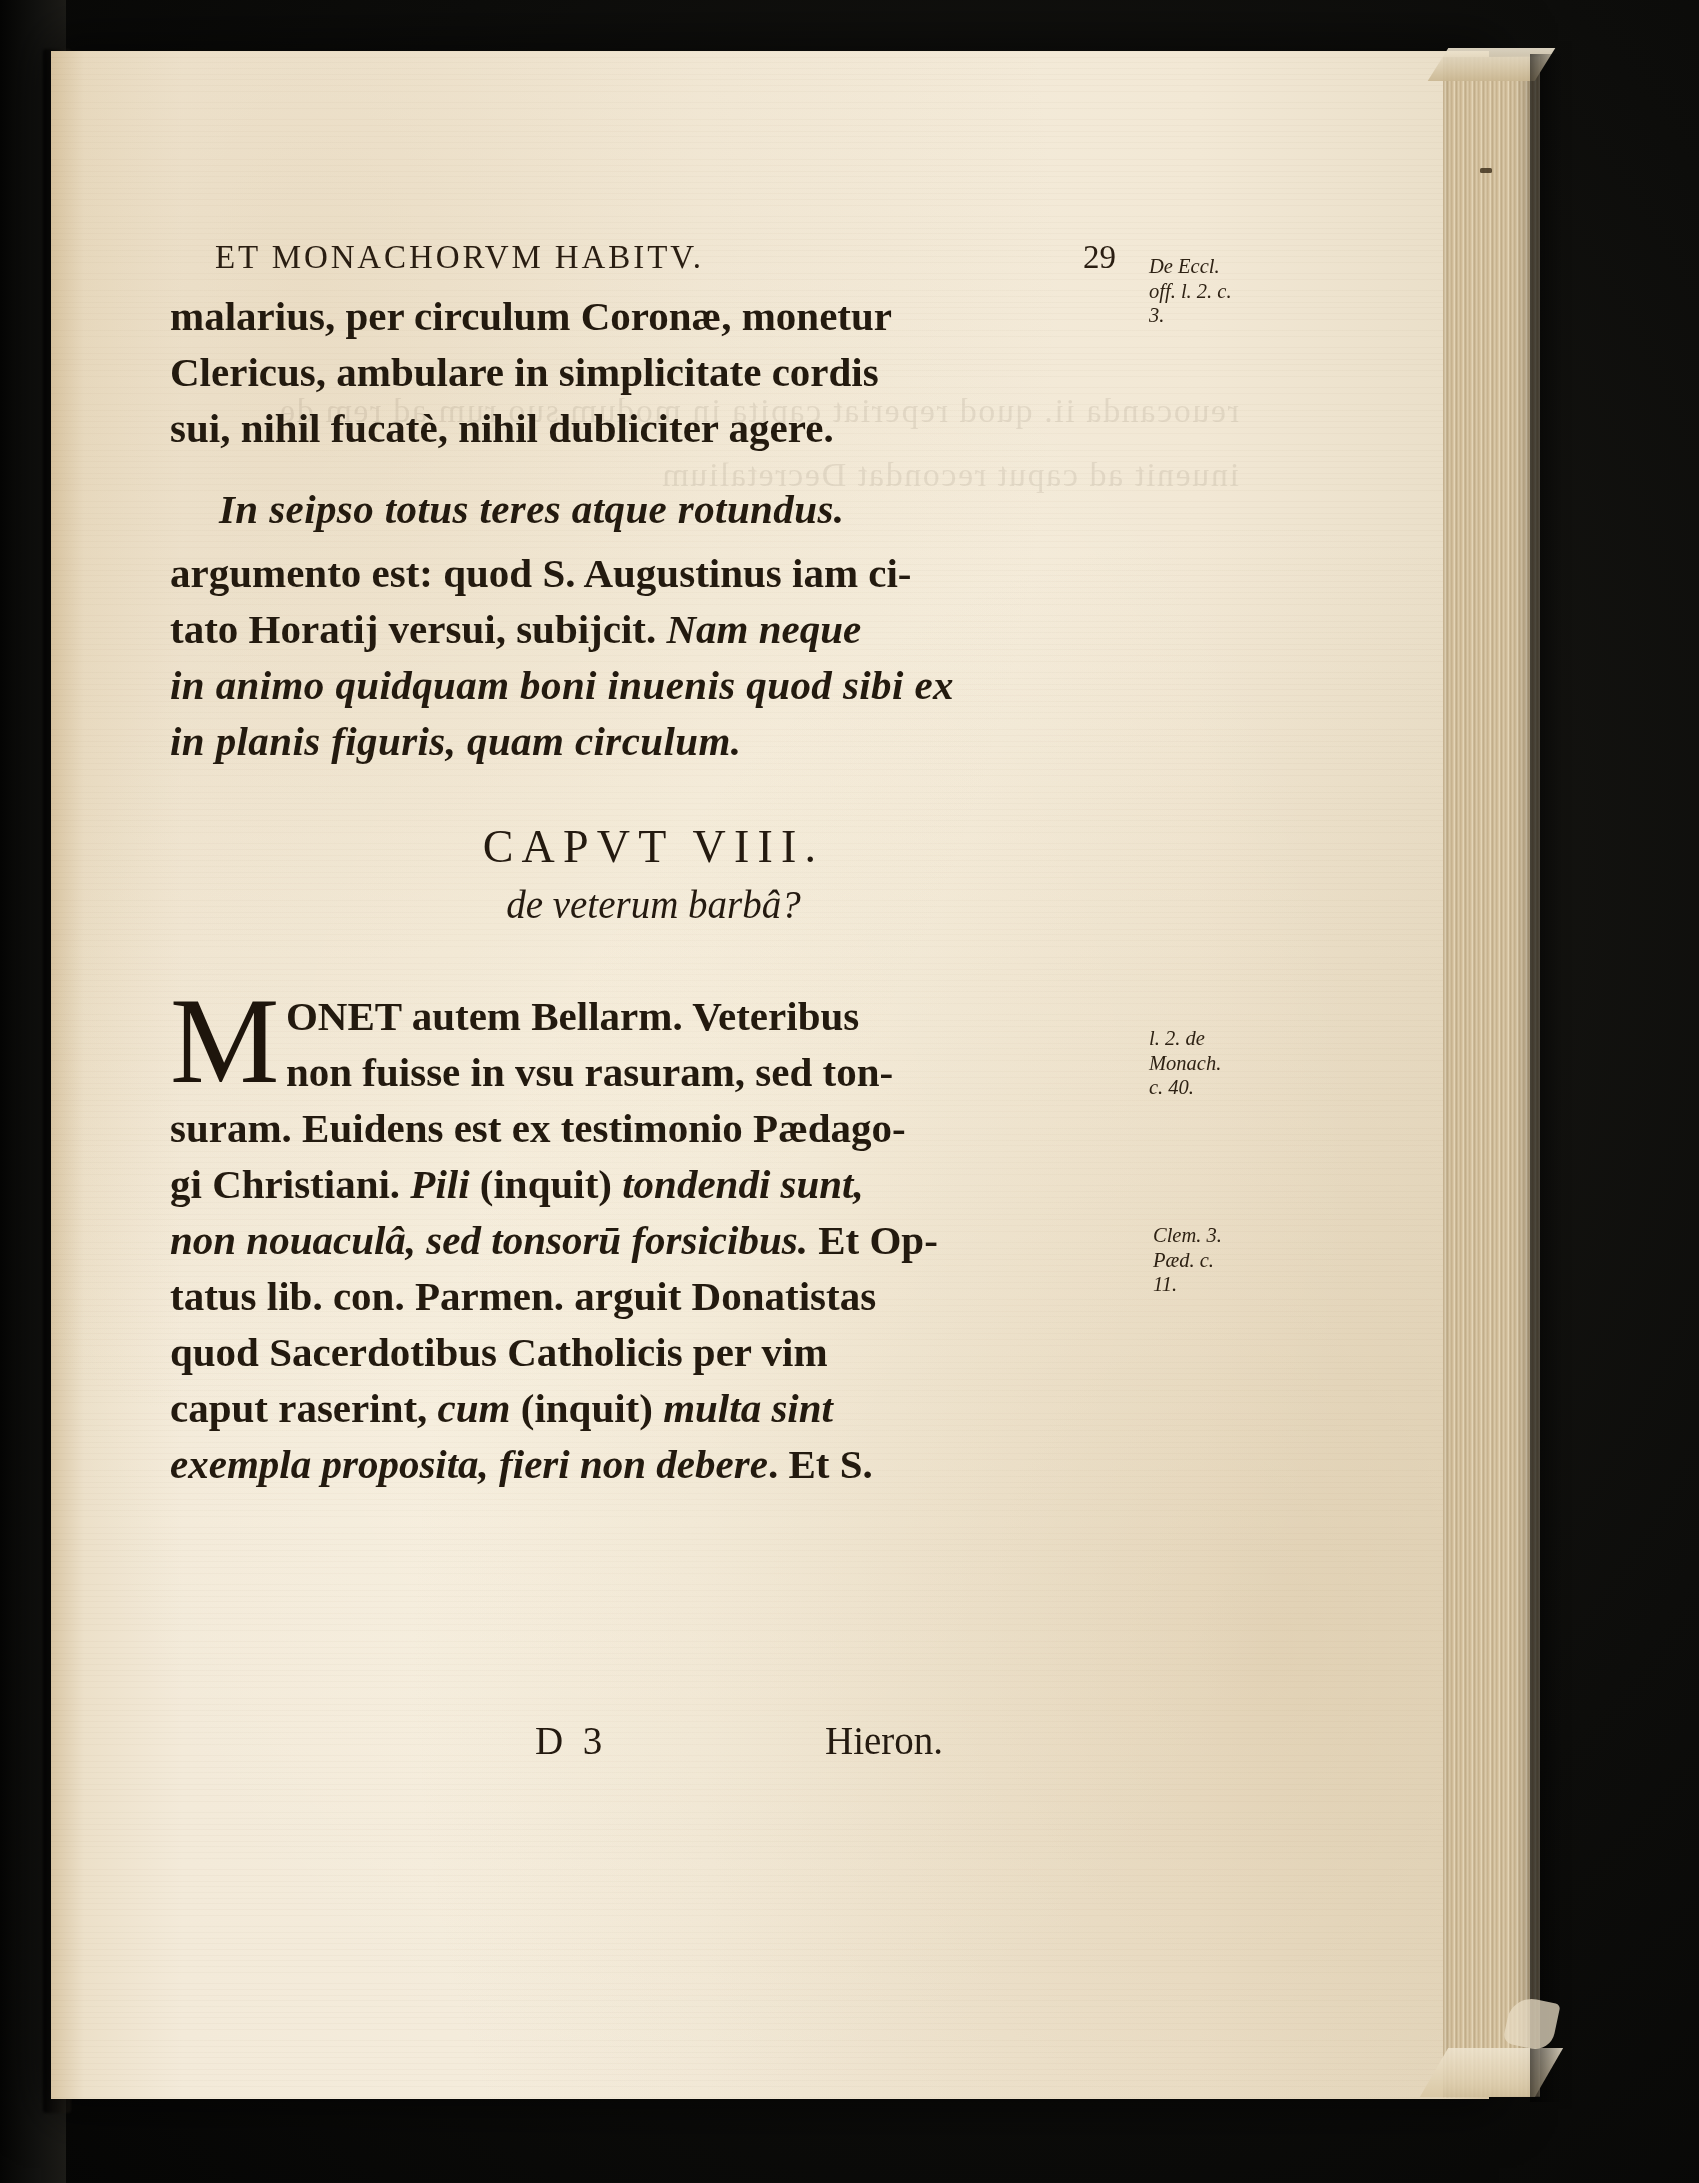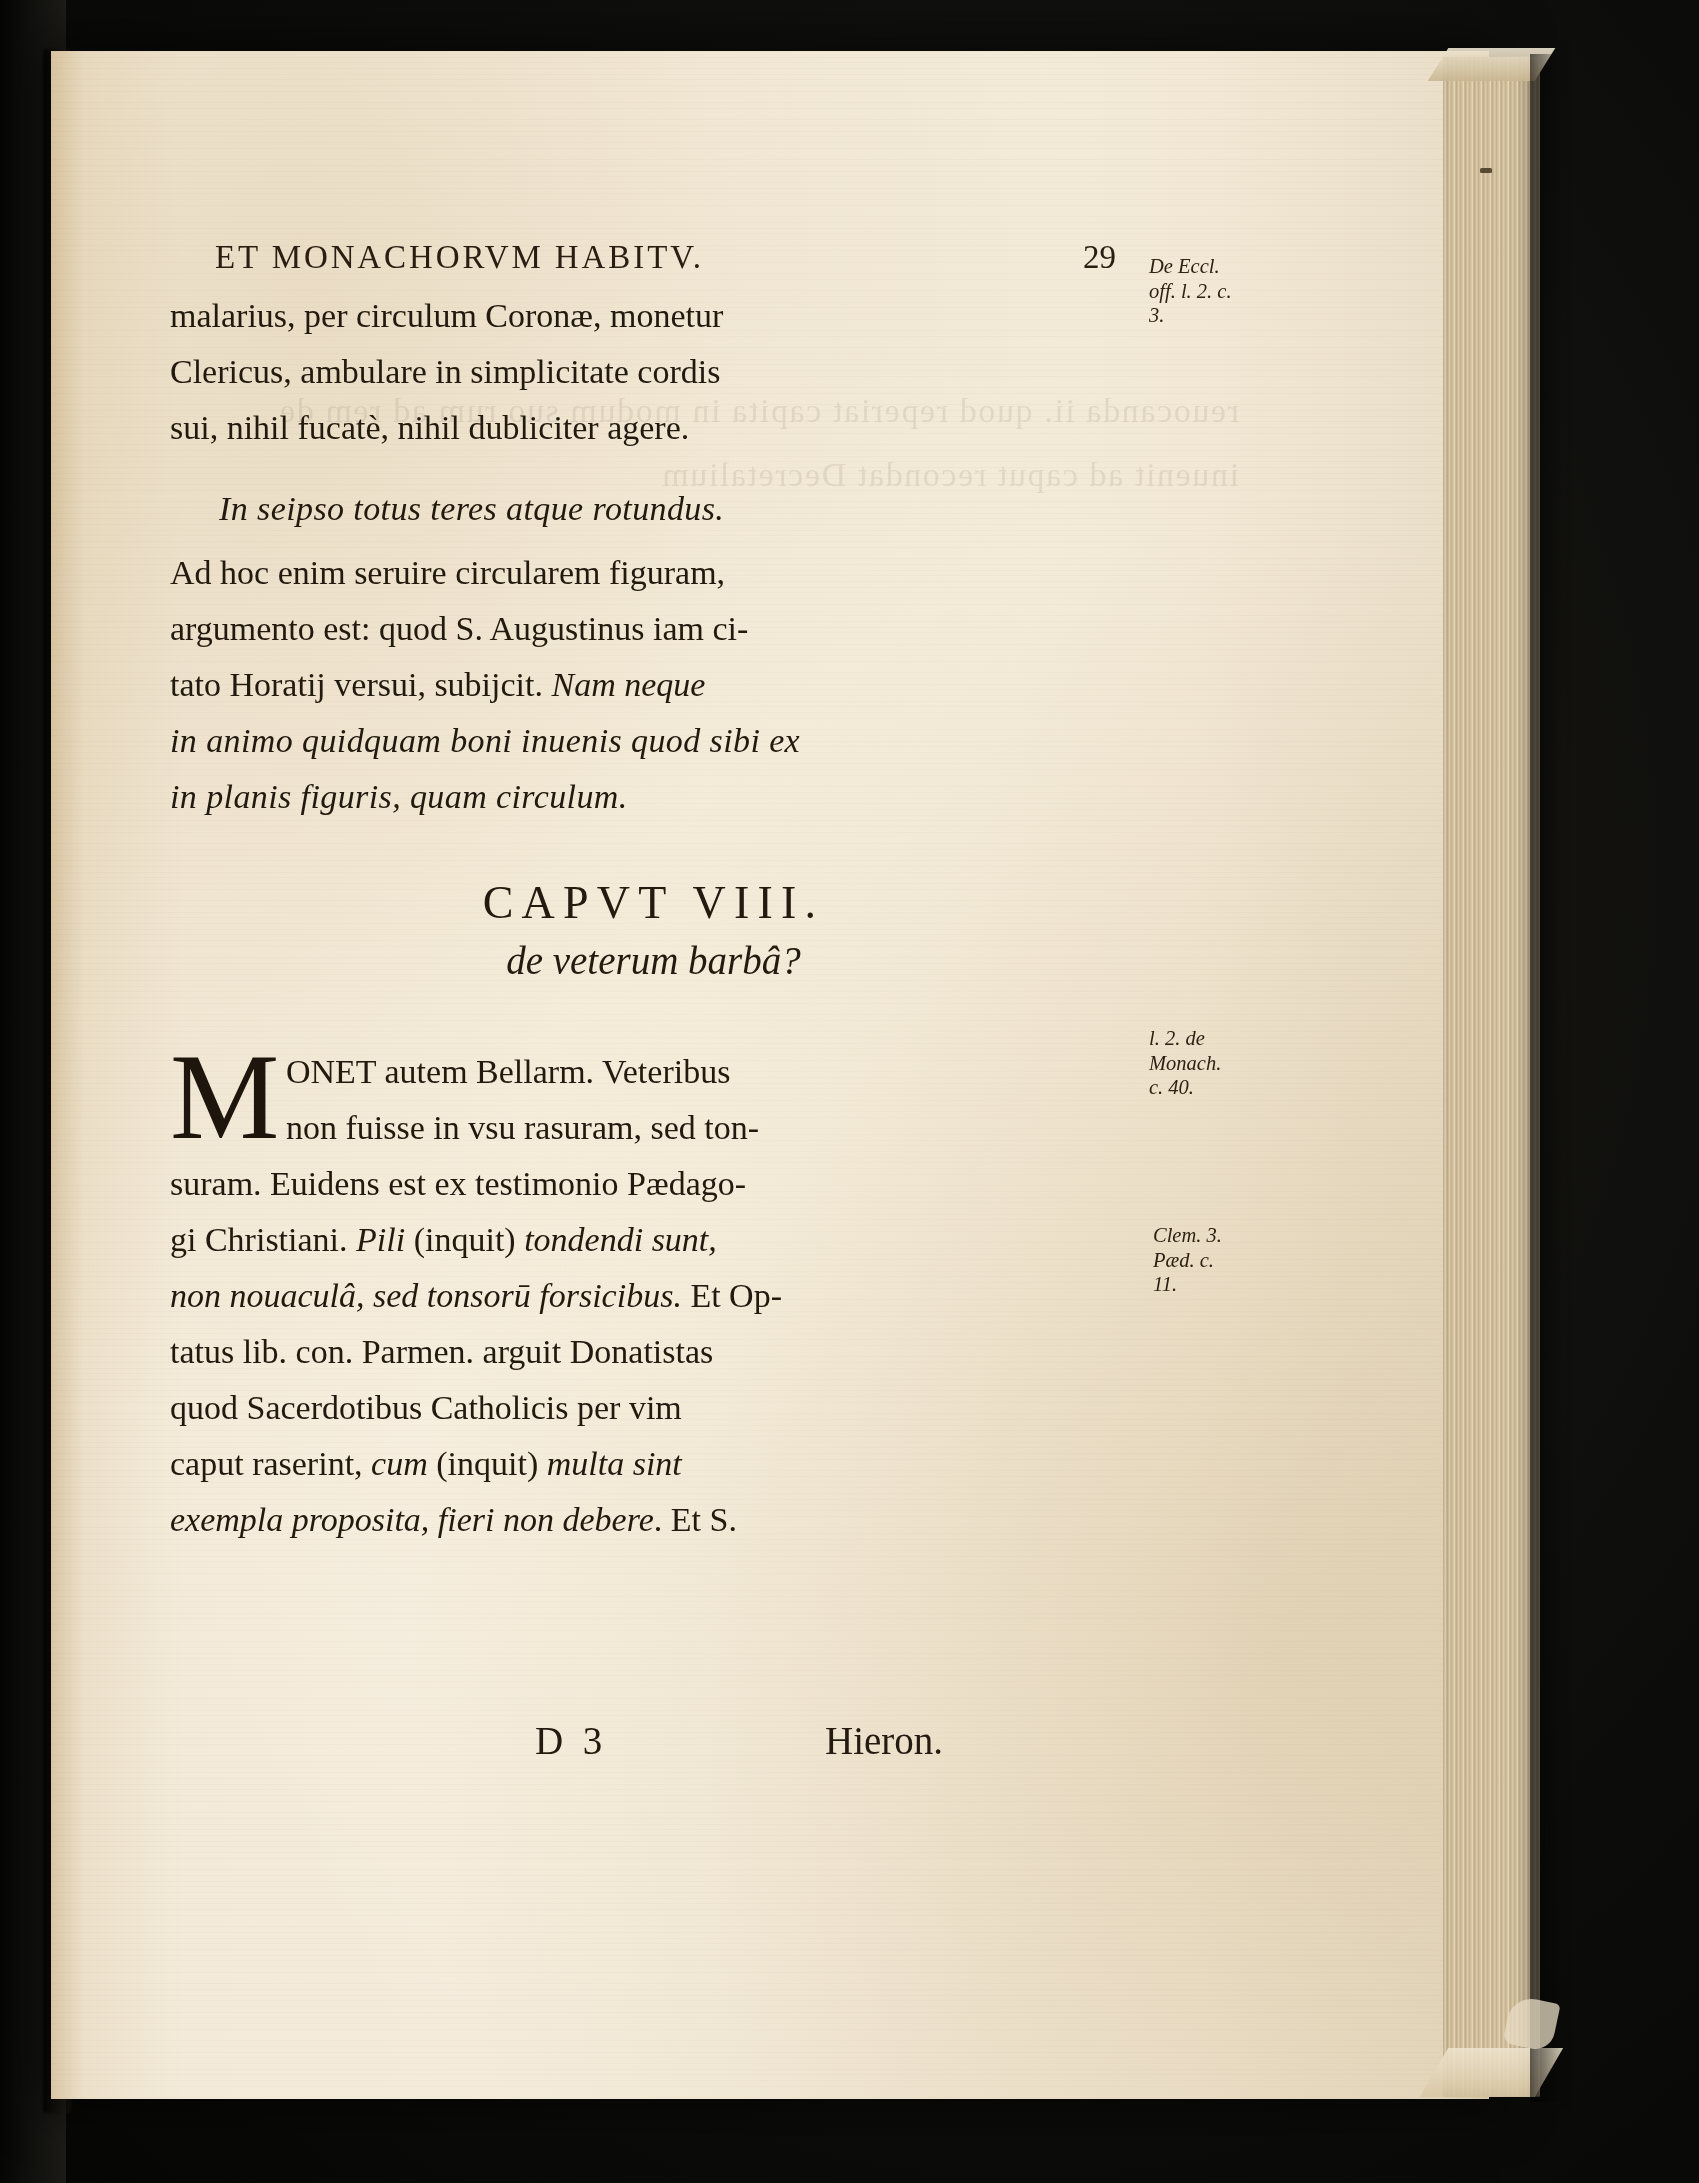--- a/index.html
+++ b/index.html
@@ -96,24 +96,25 @@
   }
   .pagenum {
     position: absolute;
     left: 913px;
     top: 0px;
     font-size: 33px;
     color: #2a1e12;
   }
 
   .line {
-    font-size: 34px;
+    font-size: 41px;
     line-height: 56px;
     color: #231a0f;
     white-space: nowrap;
+    font-weight: bold;
   }
   .line.roman { font-family: "Liberation Serif", serif; }
   .line.italic { font-style: italic; letter-spacing: 0.4px; }
 
   .para { margin-top: 4.9px; }
   .indent { padding-left: 49px; }
 
   
   .caput {
     text-align: center;
@@ -246,21 +247,20 @@
 
     <div class="para" style="margin-top:11.5px;">
       <div class="line roman">malarius, per circulum Coronæ, monetur</div>
       <div class="line roman">Clericus, ambulare in simplicitate cordis</div>
       <div class="line roman">sui, nihil fucatè, nihil dubliciter agere.</div>
     </div>
 
     <div class="line italic indent" style="margin-top:25px;">In seipso totus teres atque rotundus.</div>
 
     <div class="para" style="margin-top:8.2px;">
-      <div class="line roman">Ad hoc enim seruire circularem figuram,</div>
       <div class="line roman">argumento est: quod S. Augustinus iam ci-</div>
       <div class="line">
         <span>tato Horatij versui, subijcit.</span>
         <span style="font-style:italic;margin-top:28px;">Nam neque</span>
       </div>
       <div class="line italic">in animo quidquam boni inuenis quod sibi ex</div>
       <div class="line italic">in planis figuris, quam circulum.</div>
     </div>
 
     <div class="caput">CAPVT VIII.</div>

